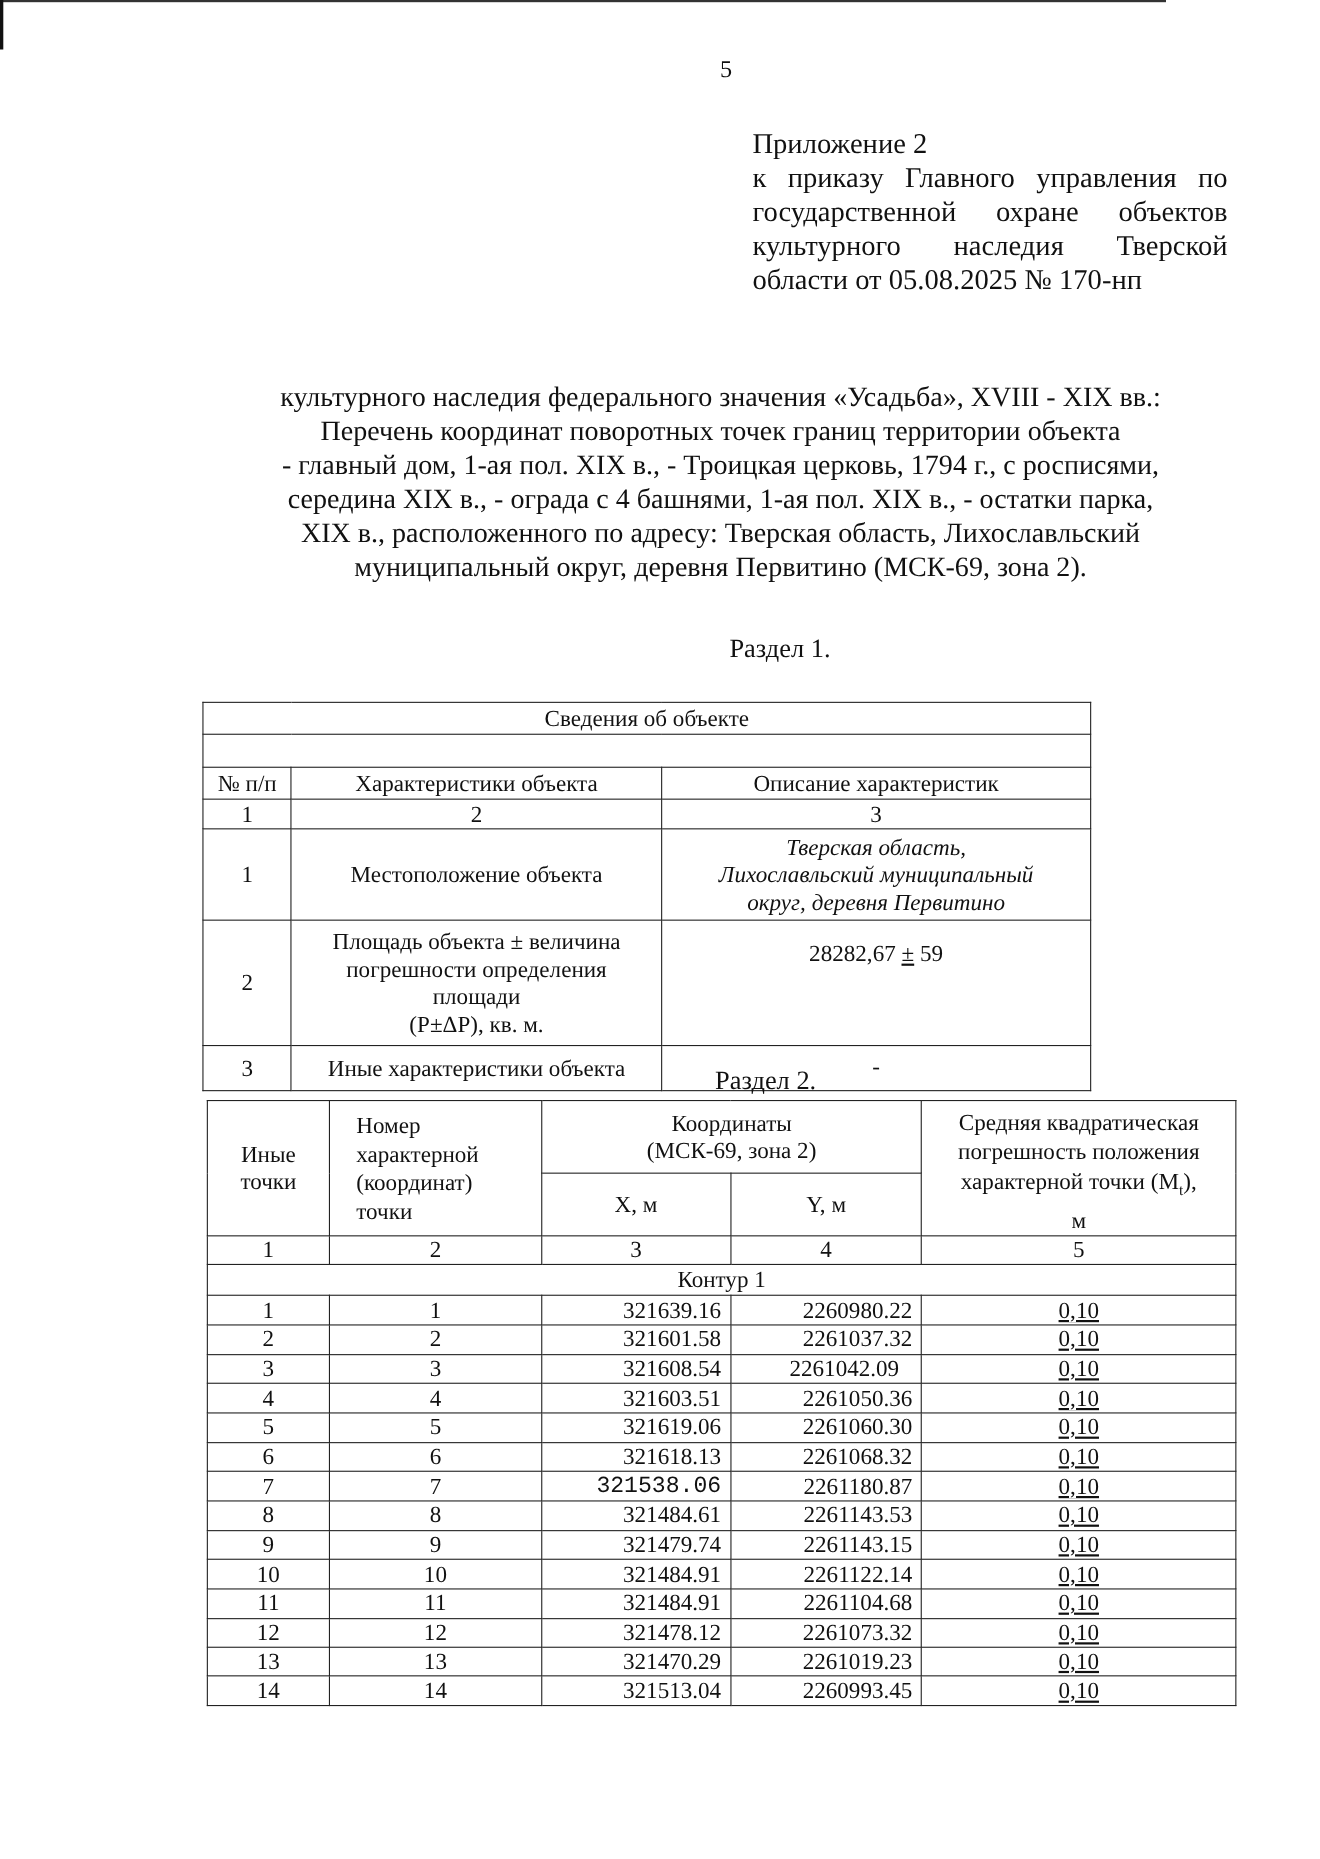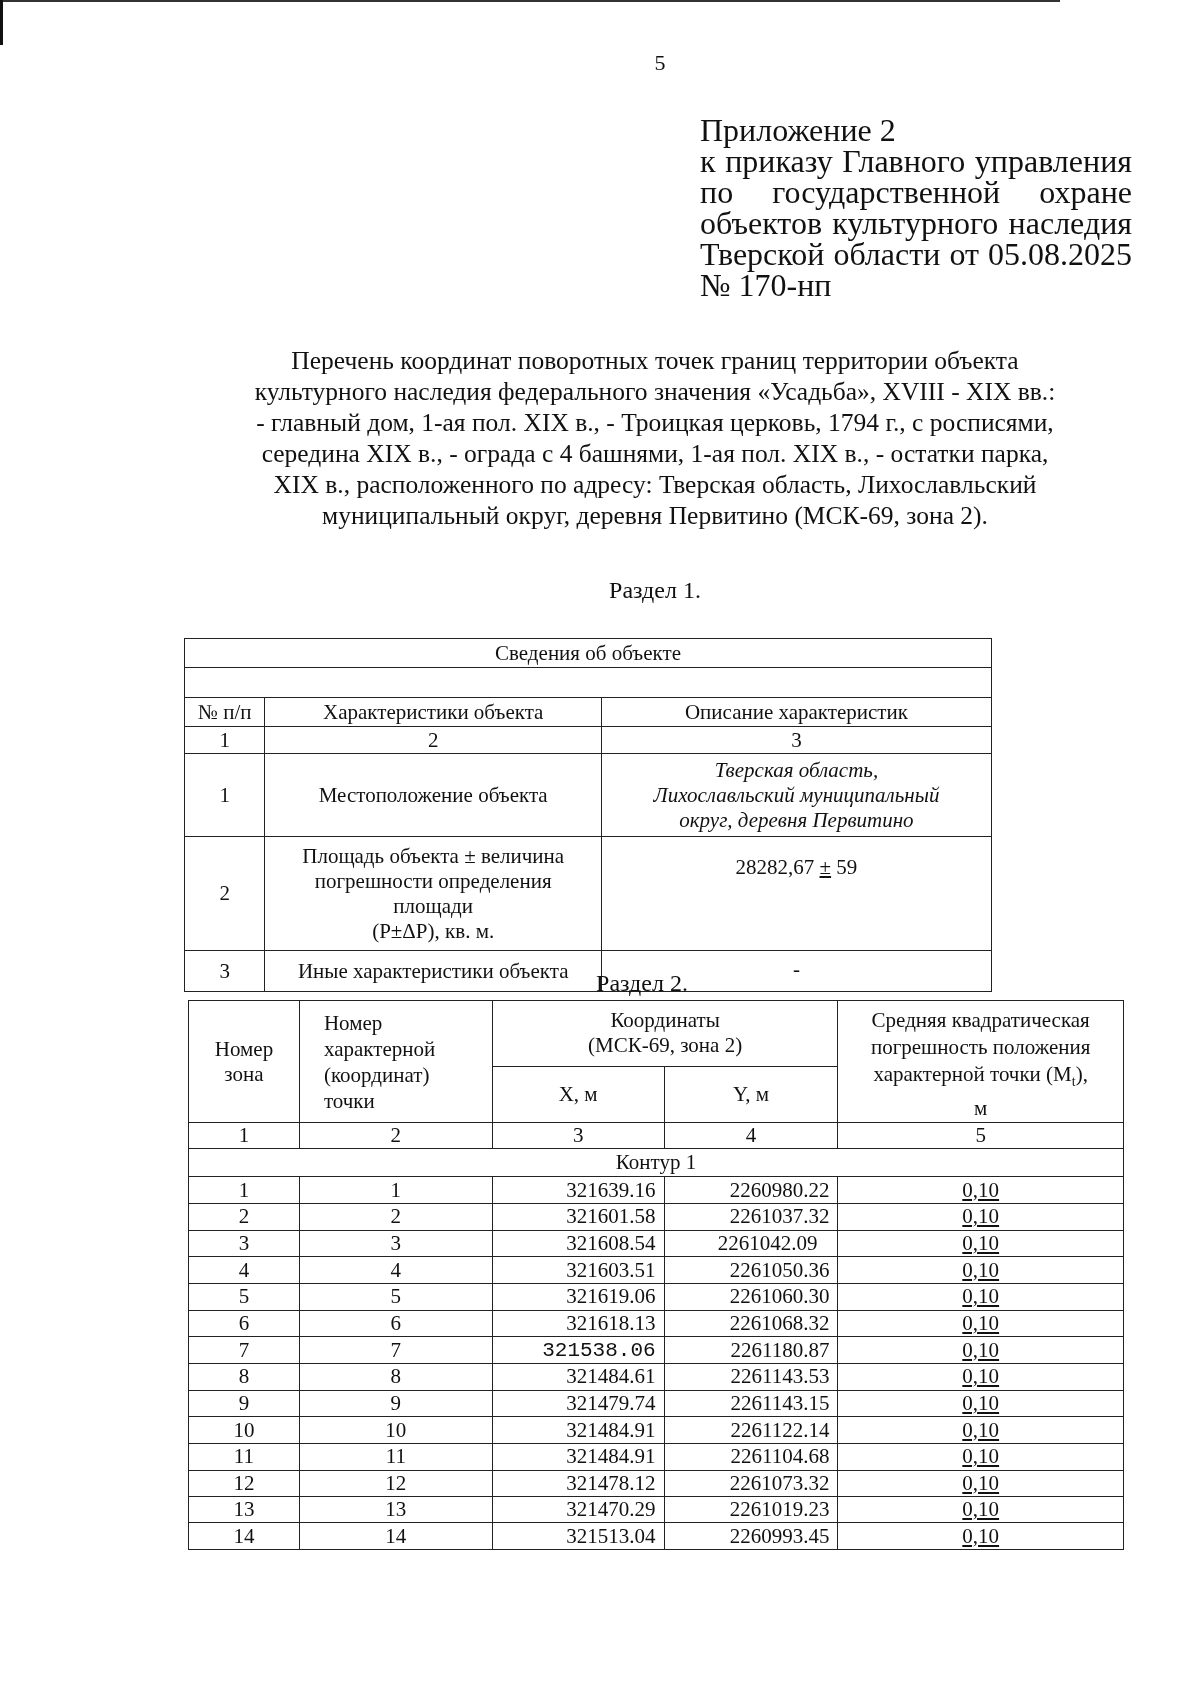--- a/index.html
+++ b/index.html
@@ -1,26 +1,26 @@
 <!DOCTYPE html>
 <html><head>
 <meta charset="utf-8">
 <style>
   html, body { margin: 0; padding: 0; background: #ffffff; }
   body { width: 1200px; height: 1690px; position: relative; overflow: hidden;
          font-family: "Liberation Serif", "DejaVu Serif", serif; color: #111; }
   .topline { position: absolute; left: 0; top: 0; width: 1060px; height: 2px; background: #333; }
   .leftline { position: absolute; left: 0; top: 0; width: 3px; height: 45px; background: #111; }
   .page-num { position: absolute; top: 50px; left: 640px; width: 40px; text-align: center; font-size: 22px; }
-  .appendix { position: absolute; top: 115px; left: 700px; width: 432px; font-size: 32px; line-height: 31px; }
+  .appendix { position: absolute; top: 115px; left: 684px; width: 432px; font-size: 26px; line-height: 31px; }
   .appendix .line1 { text-align: left; }
   .appendix .body { text-align: justify; text-align-last: left; }
   .title { position: absolute; top: 345px; left: 190px; width: 930px; text-align: center;
            font-size: 25.5px; line-height: 31px; }
-  .section-label { position: absolute; text-align: center; font-size: 24px; width: 200px; }
+  .section-label { position: absolute; text-align: right; font-size: 24px; width: 200px; }
   table { border-collapse: collapse; position: absolute; font-size: 21px; }
   td { border: 1.5px solid #222; text-align: center; vertical-align: middle; padding: 0 4px; line-height: 25px; }
   #t1 { left: 184px; top: 638px; width: 808px; }
   #t2 { left: 188px; top: 1000px; width: 936px; }
   .left { text-align: left; padding-left: 20px; }
   .top { vertical-align: top; }
   .u { text-decoration: underline; }
 </style>
 </head>
 <body>
@@ -29,22 +29,22 @@
 <div class="leftline"></div>
 
 <div class="page-num">5</div>
 
 <div class="appendix">
   <div class="line1">Приложение 2</div>
   <div class="body">к приказу Главного управления по государственной охране объектов культурного наследия Тверской области от 05.08.2025 № 170-нп</div>
 </div>
 
 <div class="title">
+  <div>культурного наследия федерального значения «Усадьба», XVIII - XIX вв.:</div>
   <div>Перечень координат поворотных точек границ территории объекта</div>
-  <div>культурного наследия федерального значения «Усадьба», XVIII - XIX вв.:</div>
   <div>- главный дом, 1-ая пол. XIX в., - Троицкая церковь, 1794 г., с росписями,</div>
   <div>середина XIX в., - ограда с 4 башнями, 1-ая пол. XIX в., - остатки парка,</div>
   <div>XIX в., расположенного по адресу: Тверская область, Лихославльский</div>
   <div>муниципальный округ, деревня Первитино (МСК-69, зона 2).</div>
 </div>
 
 <div class="section-label" style="left:555px; top:577px;">Раздел 1.</div>
 
 <table id="t1">
   <colgroup>
@@ -102,21 +102,21 @@
   <colgroup>
     <col style="width:111px">
       <col style="width:193px">
       <col style="width:172px">
     <col style="width:174px">
       <col style="width:286px">
   </colgroup>
   <tbody>
       <tr style="height:58px">
     <td rowspan="2" style="text-align:center;">
-      <div style="padding:0 14px;">Номер зона</div>
+      <div style="padding:0 14px;">Иные точки</div>
     </td>
     <td rowspan="2" class="left" style="padding-left:24px; line-height:26px;">
       <div>Номер</div>
       <div>характерной</div>
       <div>(координат)</div>
       <div>точки</div>
     </td>
     <td colspan="2">
       <div>Координаты</div>
       <div>(МСК-69, зона 2)</div>

